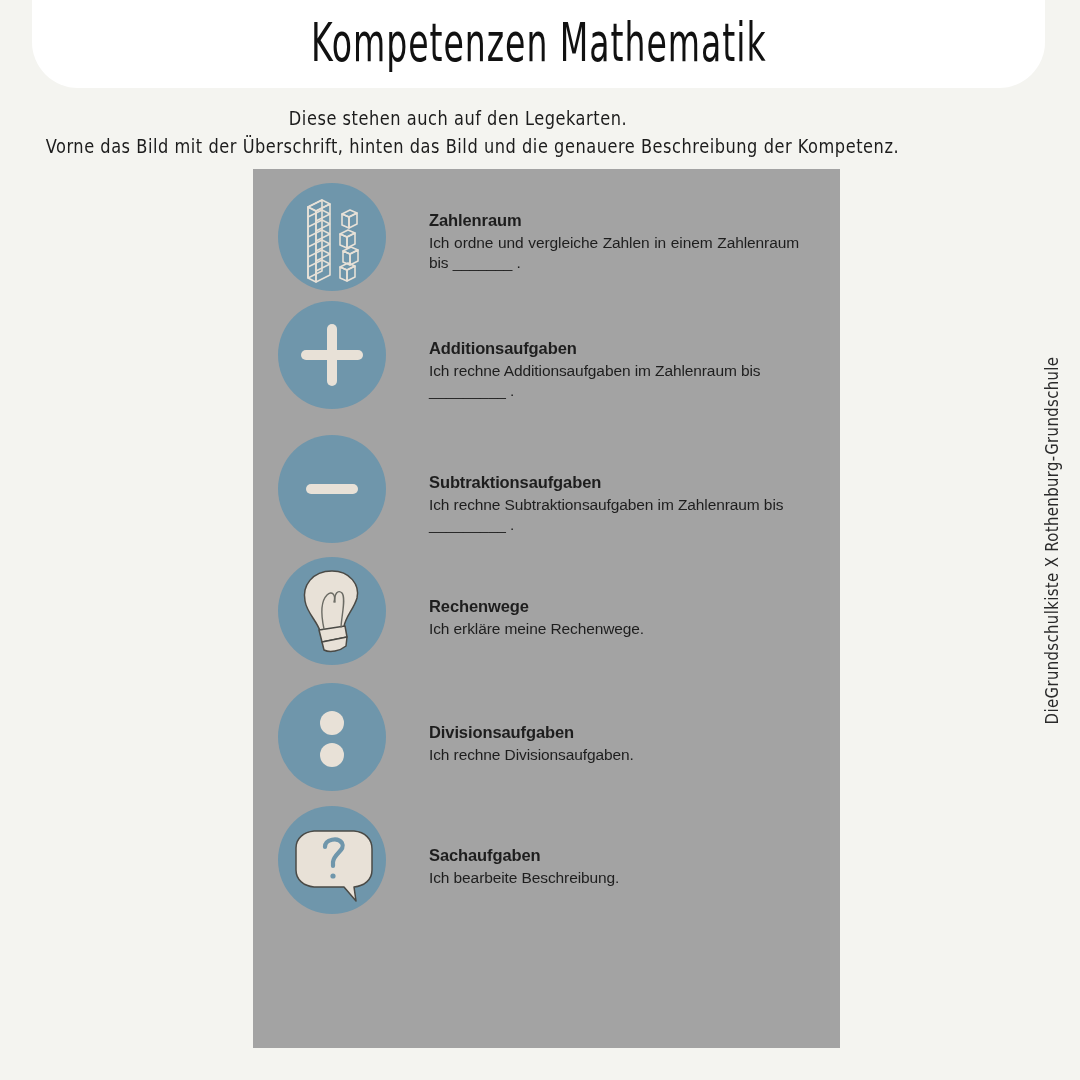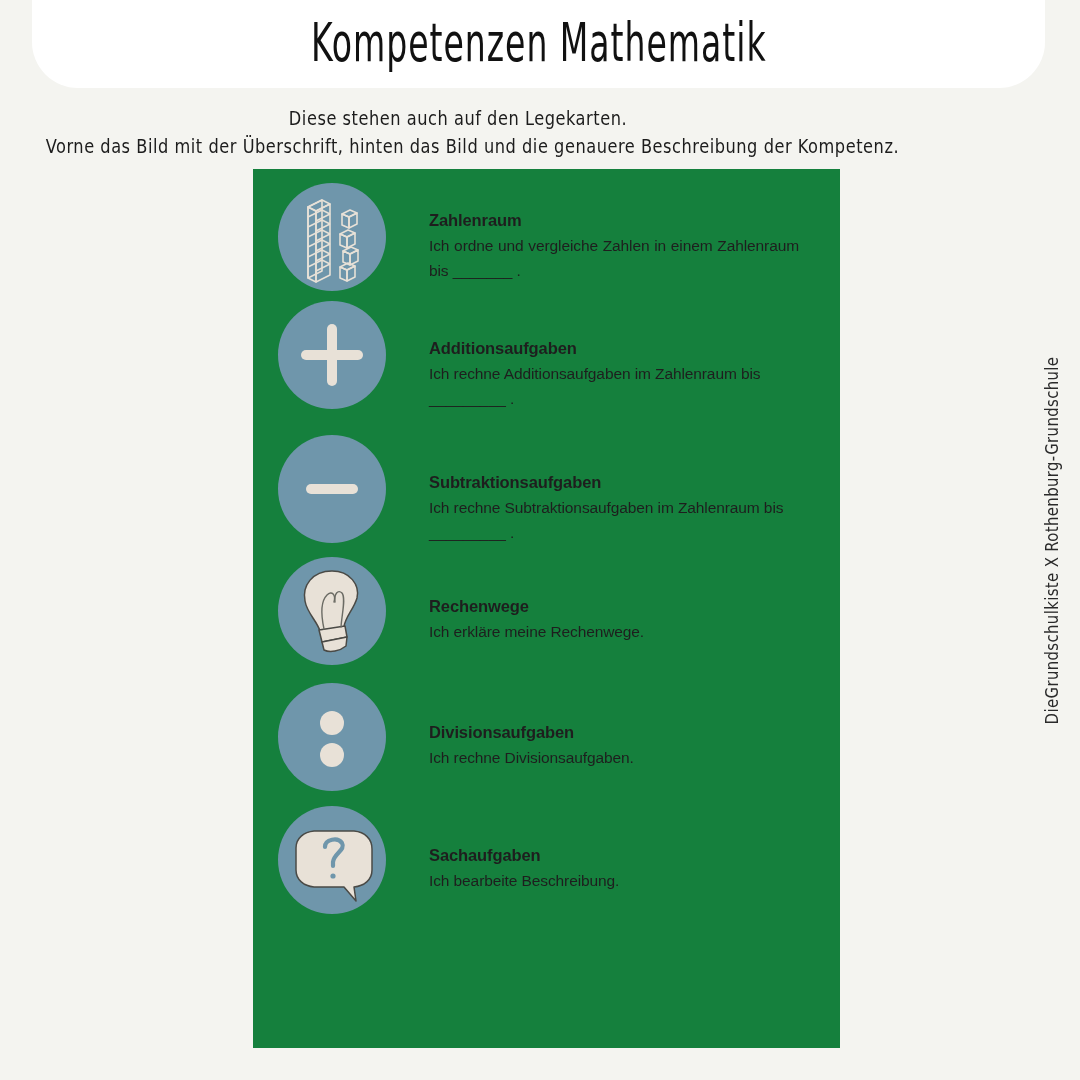--- a/index.html
+++ b/index.html
@@ -62,21 +62,21 @@
     white-space: nowrap;
   }
 
   
   .content-card {
     position: absolute;
     left: 253px;
     top: 169px;
     width: 587px;
     height: 879px;
-    background: #15803d;
+    background: #a3a3a3;
     padding: 14px 0 0 0;
   }
 
   .comp-list {
     list-style: none;
     position: relative;
     height: 100%;
   }
 
   .comp-row {
@@ -123,21 +123,21 @@
     letter-spacing: -0.1px;
     line-height: 22px;
     margin-bottom: 2px;
   }
 
   .comp-desc {
     font-family: "Liberation Sans", sans-serif;
     font-size: 15.5px;
     font-weight: 400;
     color: #1e1e1e;
-    line-height: 25px;
+    line-height: 20px;
     letter-spacing: -0.1px;
   }
 
   .comp-desc.justify { text-align: justify; width: 370px; }
 
   
   .comp-row:nth-child(1) .comp-text { top: 26px; }
   .comp-row:nth-child(2) .comp-text { top: 36px; }
   .comp-row:nth-child(3) .comp-text { top: 36px; }
   .comp-row:nth-child(4) .comp-text { top: 38px; }

